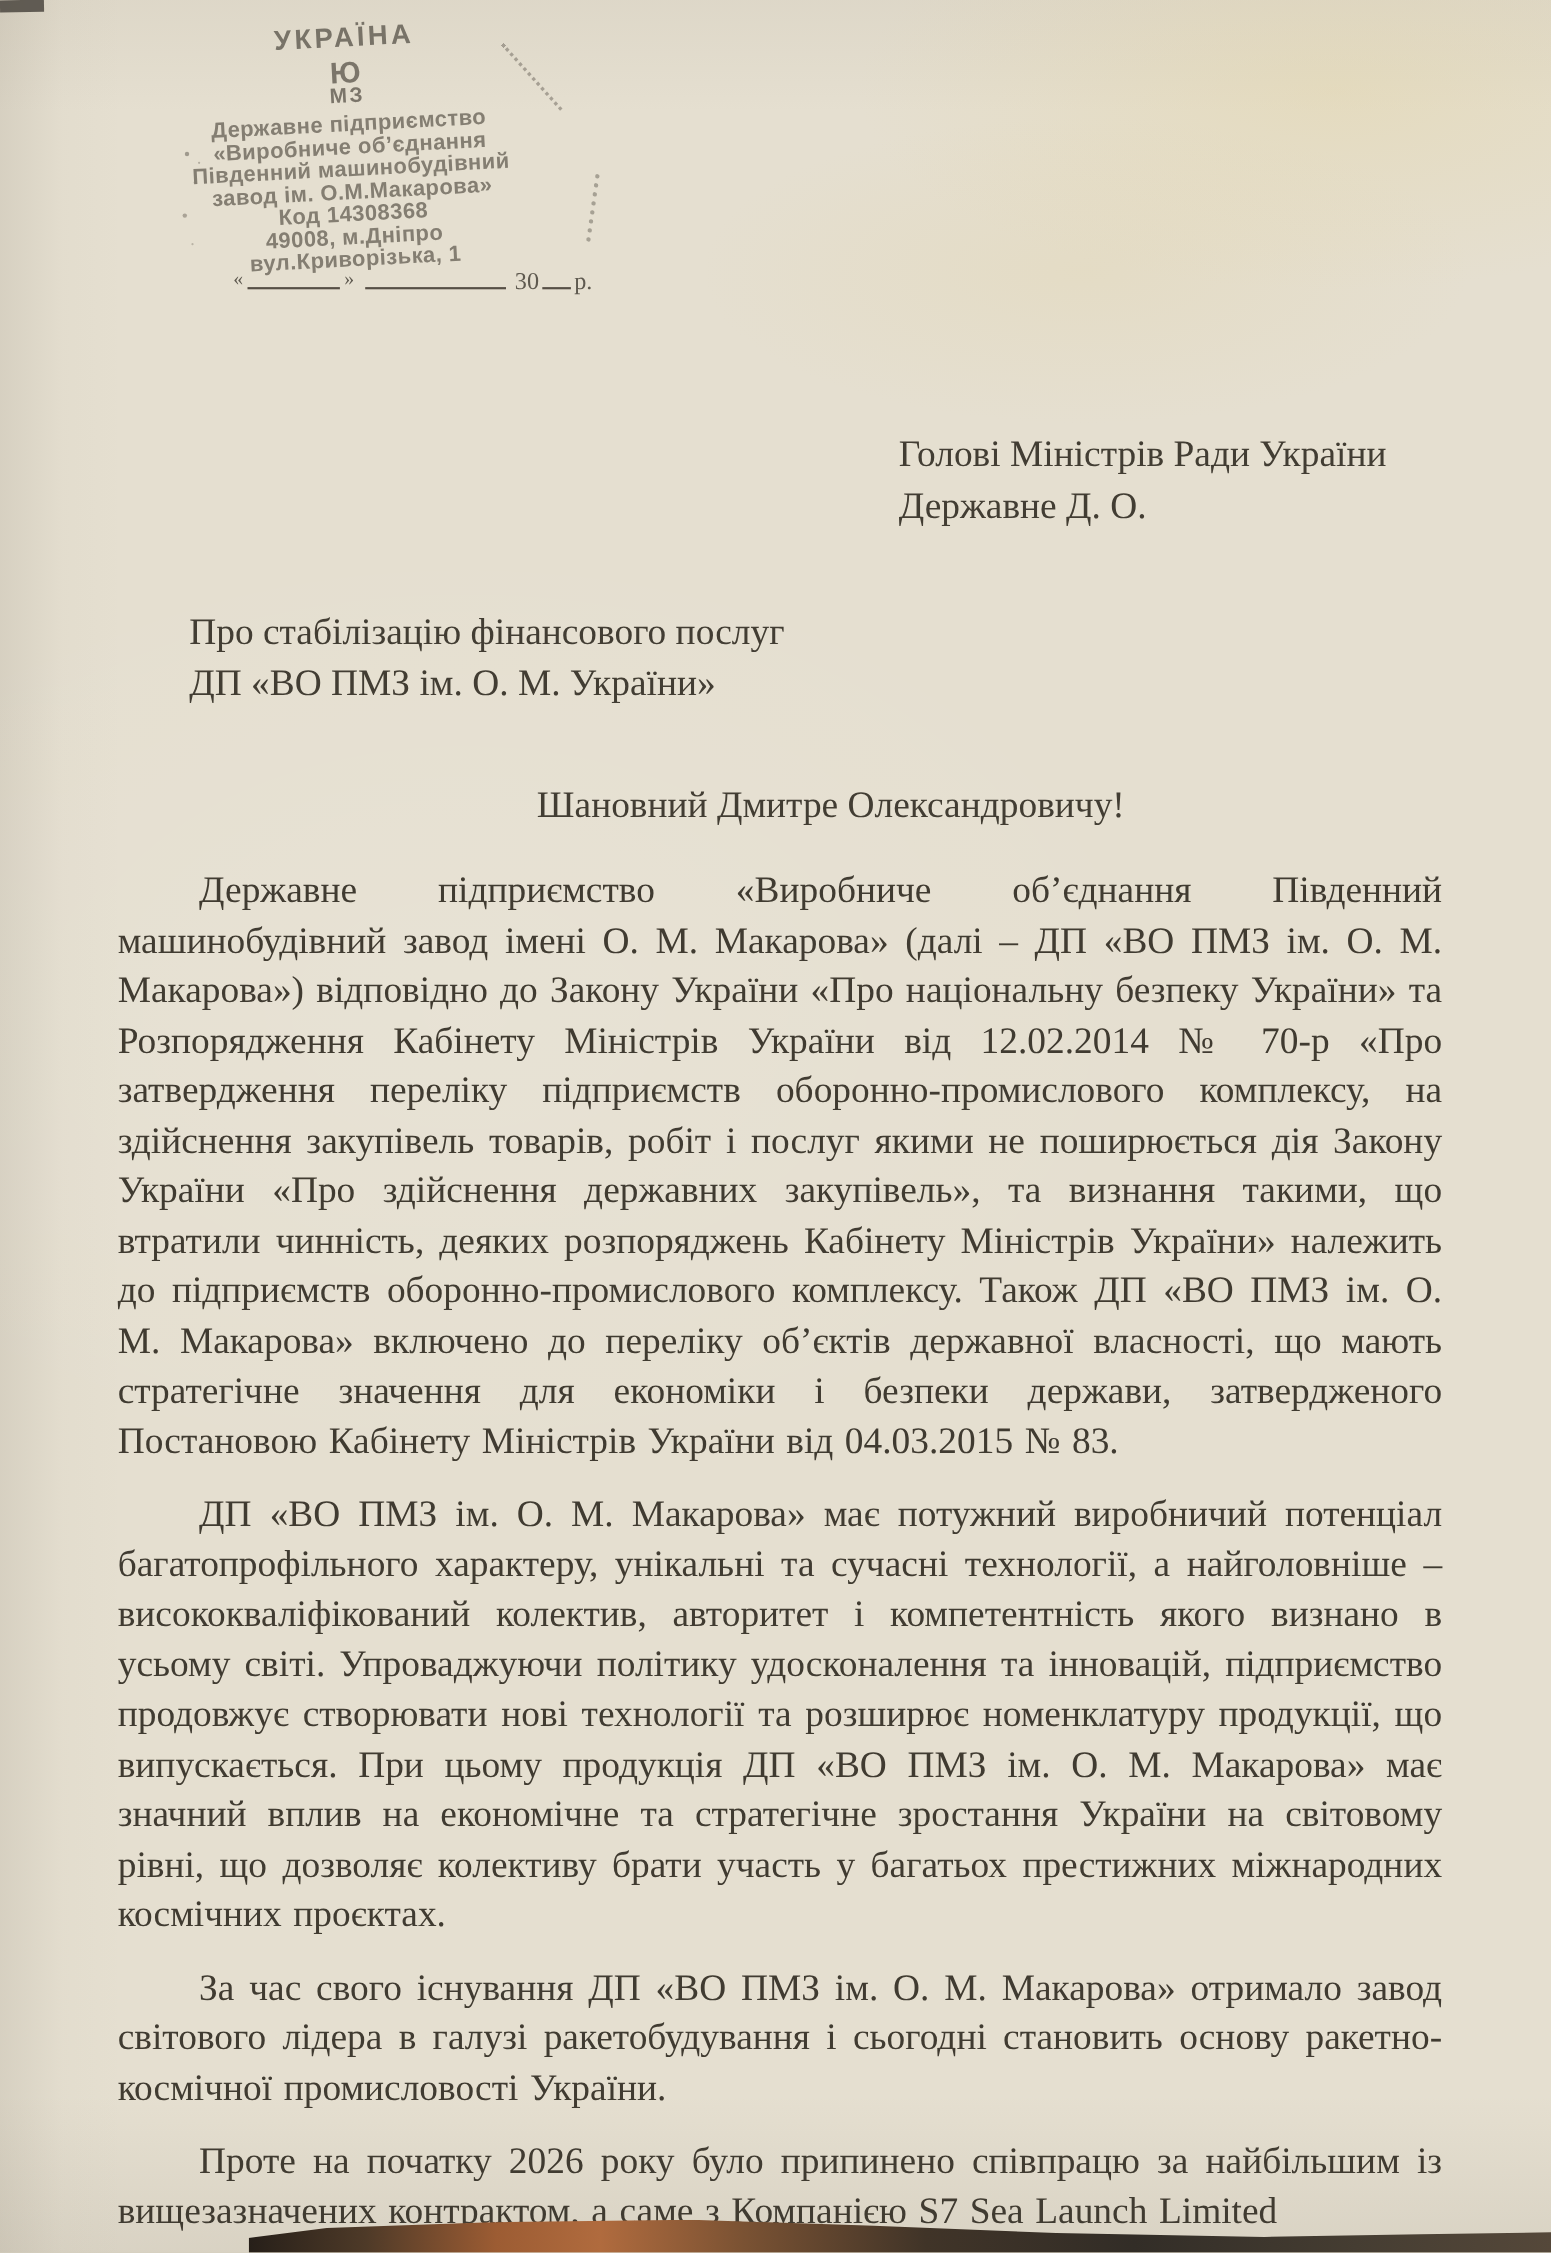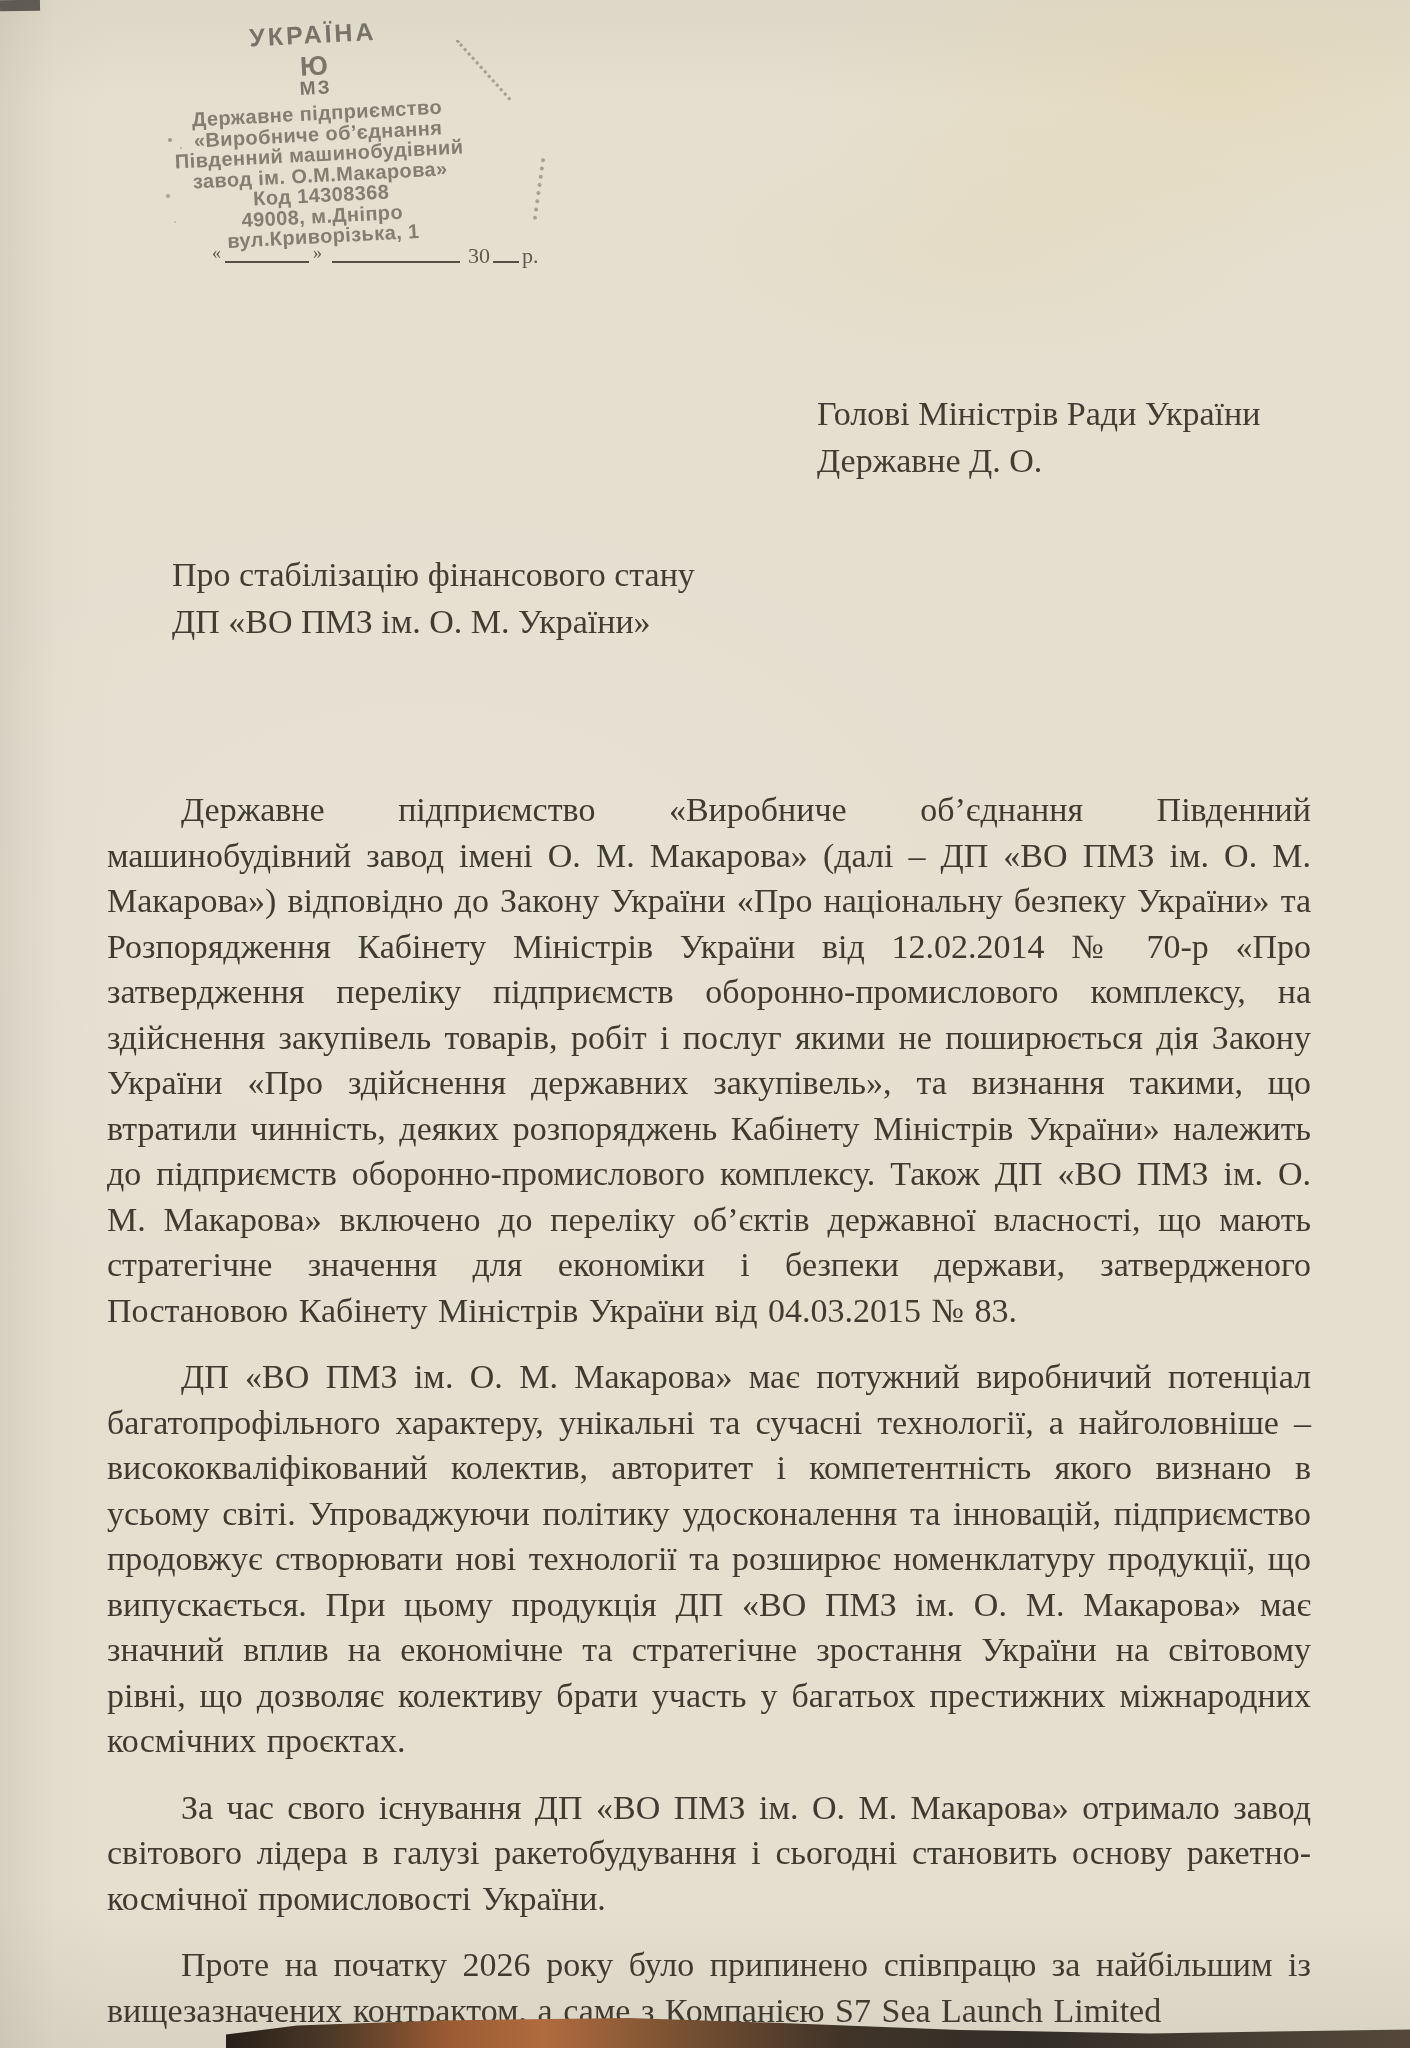--- a/index.html
+++ b/index.html
@@ -86,24 +86,25 @@
 
   <div class="date-line"><span class="q">«</span><span class="blank blank-day"></span><span class="q">»</span><span class="blank blank-month"></span><span>30</span><span class="blank blank-year"></span><span>р.</span>
   </div>
 
   <div class="recipient">
     <div>Голові Міністрів Ради України</div>
     <div>Державне Д. О.</div>
   </div>
 
   <div class="subject">
-    <div>Про стабілізацію фінансового стану</div>
+    <div>Про стабілізацію фінансового послуг</div>
     <div>ДП «ВО ПМЗ ім. О. М. України»</div>
   </div>
 
+  <div class="salutation">Шановний Дмитре Олександровичу!</div>
 
   <div class="body-text">
     <p>Державне підприємство «Виробниче об’єднання Південний машинобудівний завод імені О. М. Макарова» (далі – ДП «ВО ПМЗ ім. О. М. Макарова») відповідно до Закону України «Про національну безпеку України» та Розпорядження Кабінету Міністрів України від 12.02.2014 № 70-р «Про затвердження переліку підприємств оборонно-промислового комплексу, на здійснення закупівель товарів, робіт і послуг якими не поширюється дія Закону України «Про здійснення державних закупівель», та визнання такими, що втратили чинність, деяких розпоряджень Кабінету Міністрів України» належить до підприємств оборонно-промислового комплексу. Також ДП «ВО ПМЗ ім. О. М. Макарова» включено до переліку об’єктів державної власності, що мають стратегічне значення для економіки і безпеки держави, затвердженого Постановою Кабінету Міністрів України від 04.03.2015 № 83.</p>
     <p>ДП «ВО ПМЗ ім. О. М. Макарова» має потужний виробничий потенціал багатопрофільного характеру, унікальні та сучасні технології, а найголовніше – висококваліфікований колектив, авторитет і компетентність якого визнано в усьому світі. Упроваджуючи політику удосконалення та інновацій, підприємство продовжує створювати нові технології та розширює номенклатуру продукції, що випускається. При цьому продукція ДП «ВО ПМЗ ім. О. М. Макарова» має значний вплив на економічне та стратегічне зростання України на світовому рівні, що дозволяє колективу брати участь у багатьох престижних міжнародних космічних проєктах.</p>
     <p>За час свого існування ДП «ВО ПМЗ ім. О. М. Макарова» отримало завод світового лідера в галузі ракетобудування і сьогодні становить основу ракетно-космічної промисловості України.</p>
     <p>Проте на початку 2026 року було припинено співпрацю за найбільшим із вищезазначених контрактом, а саме з Компанією S7 Sea Launch Limited</p>
   </div>
 
   <div class="bottom-edge"></div>
 </div>

